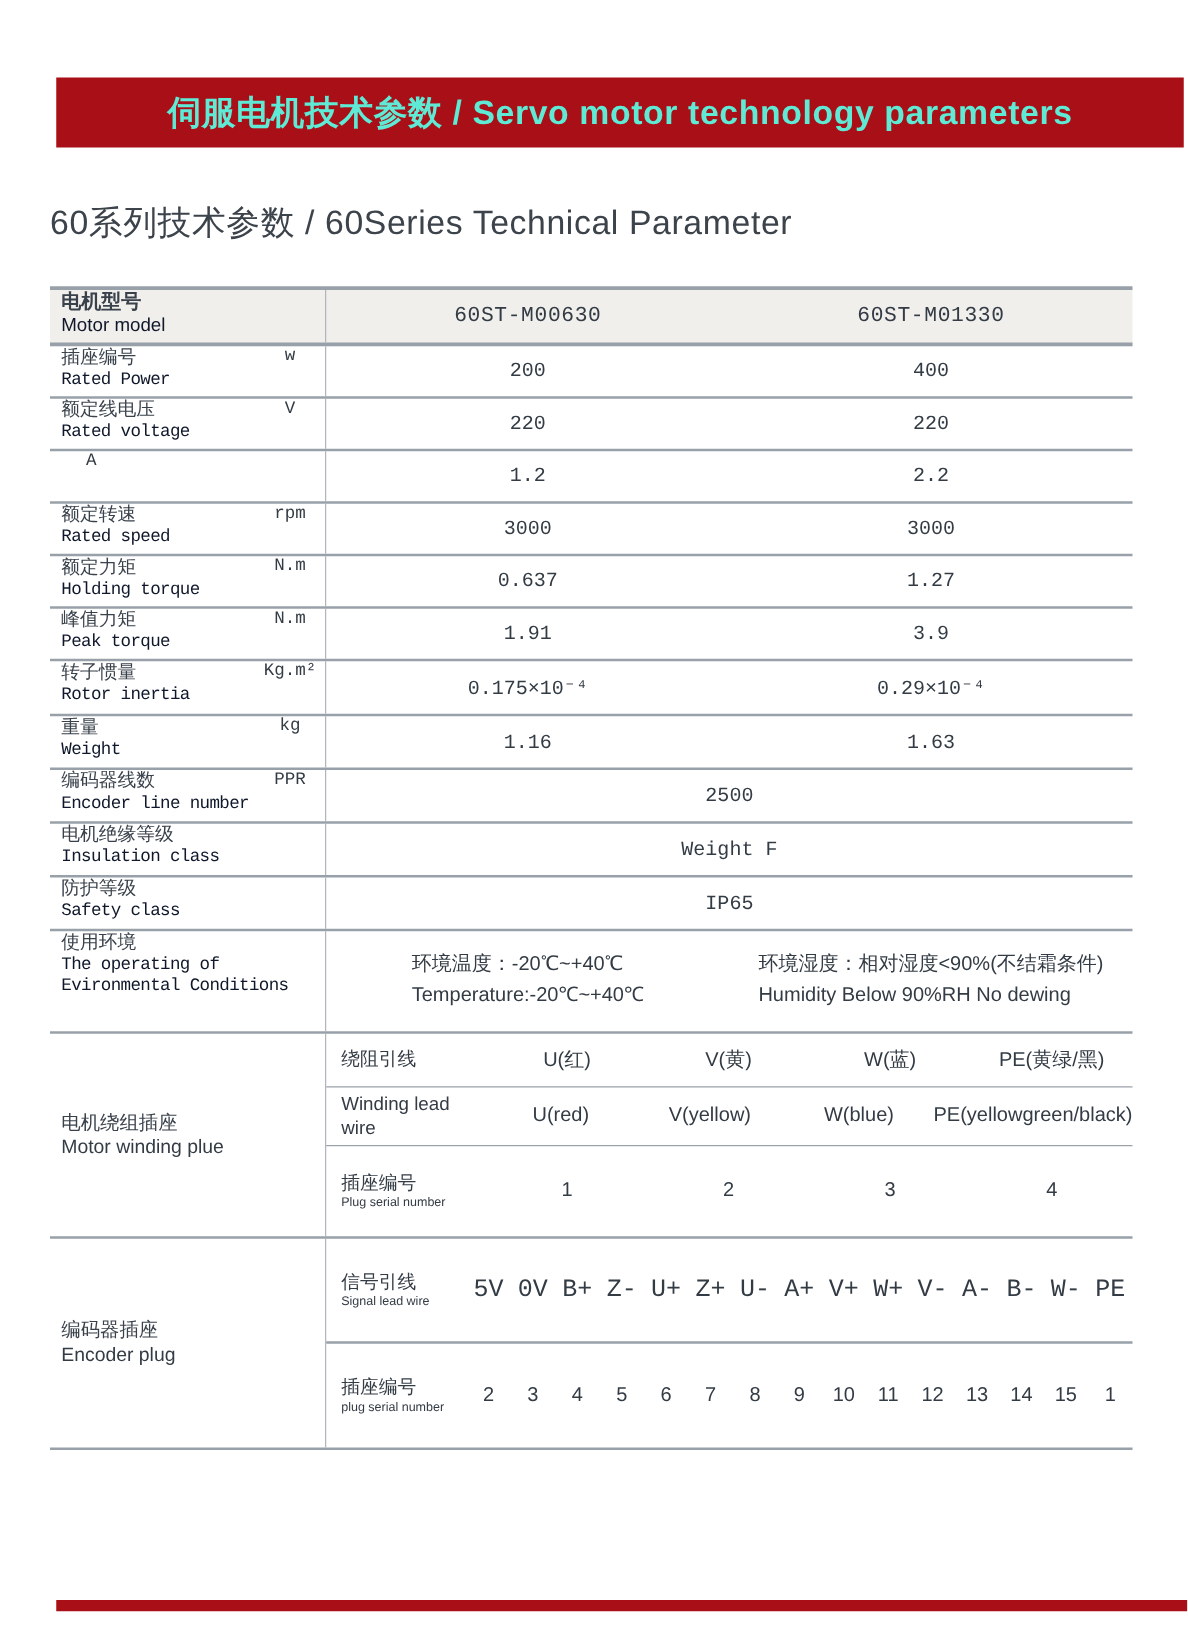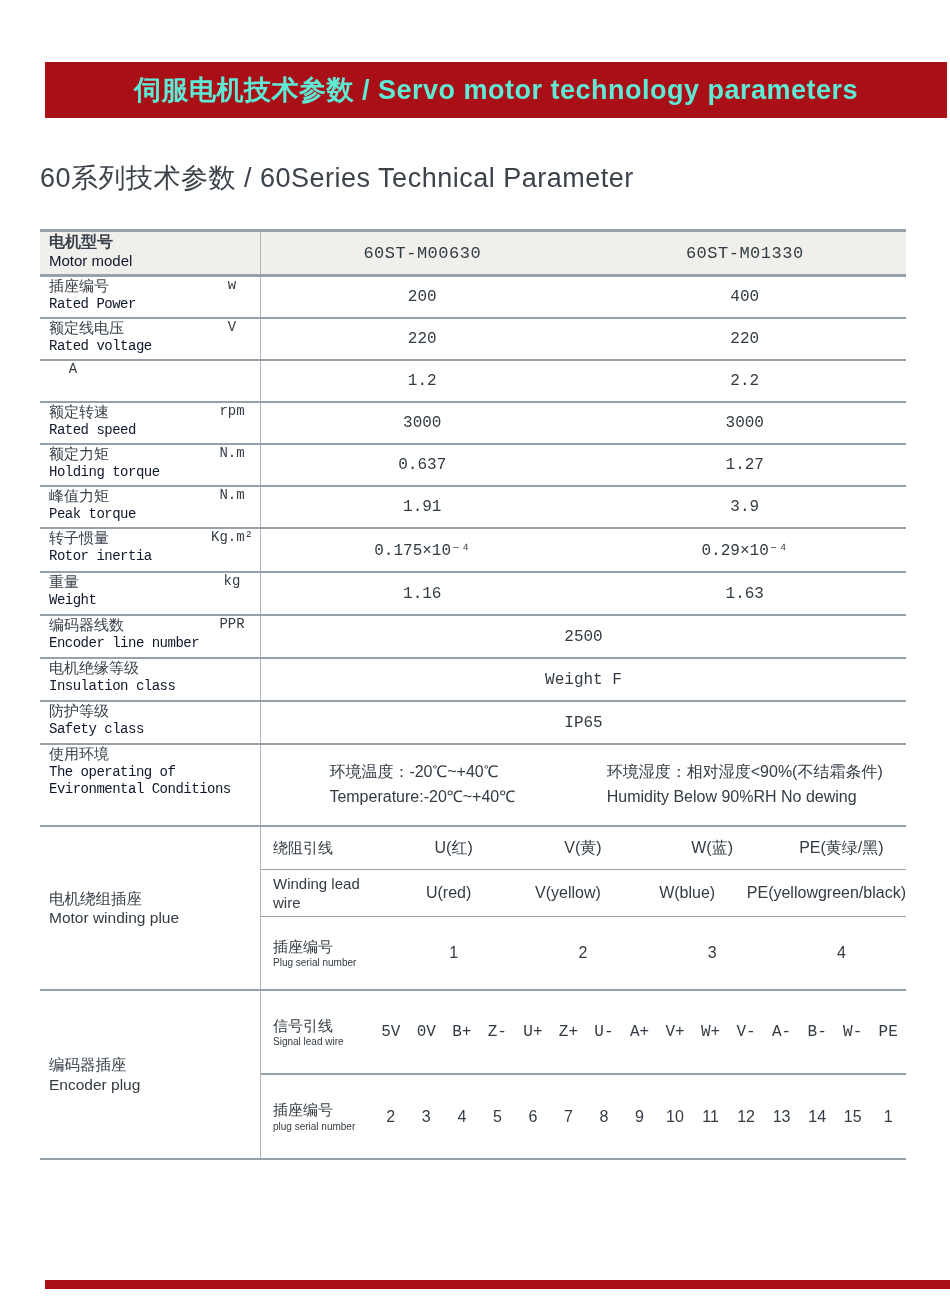--- a/index.html
+++ b/index.html
@@ -46,21 +46,21 @@
   .section-label .zh{font-size:15.5px;} .section-label .sen{display:block;font-size:15.5px;}
   .sub-rows{flex:1;display:flex;flex-direction:column;}
   .sub-row{display:flex;align-items:center;}
   .sub-row.b1{border-bottom:1px solid #9aa2aa;}
   .sub-row.b2{border-bottom:2px solid #98a1a9;}
   .sub-label{width:128px;flex:none;padding-left:12px;box-sizing:border-box;line-height:1.3;font-size:15px;}
   .sub-label .sen{display:block;font-size:10px;}
   .cells{flex:1;display:flex;}
   .cells .list-cell{flex:1;text-align:center;font-family:"Liberation Mono",monospace;font-size:15px;}
   .cells.sans .list-cell{font-family:"Liberation Sans",sans-serif;font-size:16px;}
-  .cells.tight .list-cell{font-size:16px;}
+  .cells.tight .list-cell{font-size:20px;}
   .sw1{height:42px;} .sw2{height:46px;} .sw3{height:72px;}
   .se1{height:82px;} .se2{height:83px;}
 
   
   .footer-bar{position:absolute;left:45px;top:1280px;width:905px;height:9px;background:#a80f16;}
 </style>
 </head>
 <body>
 
 <div class="page">

